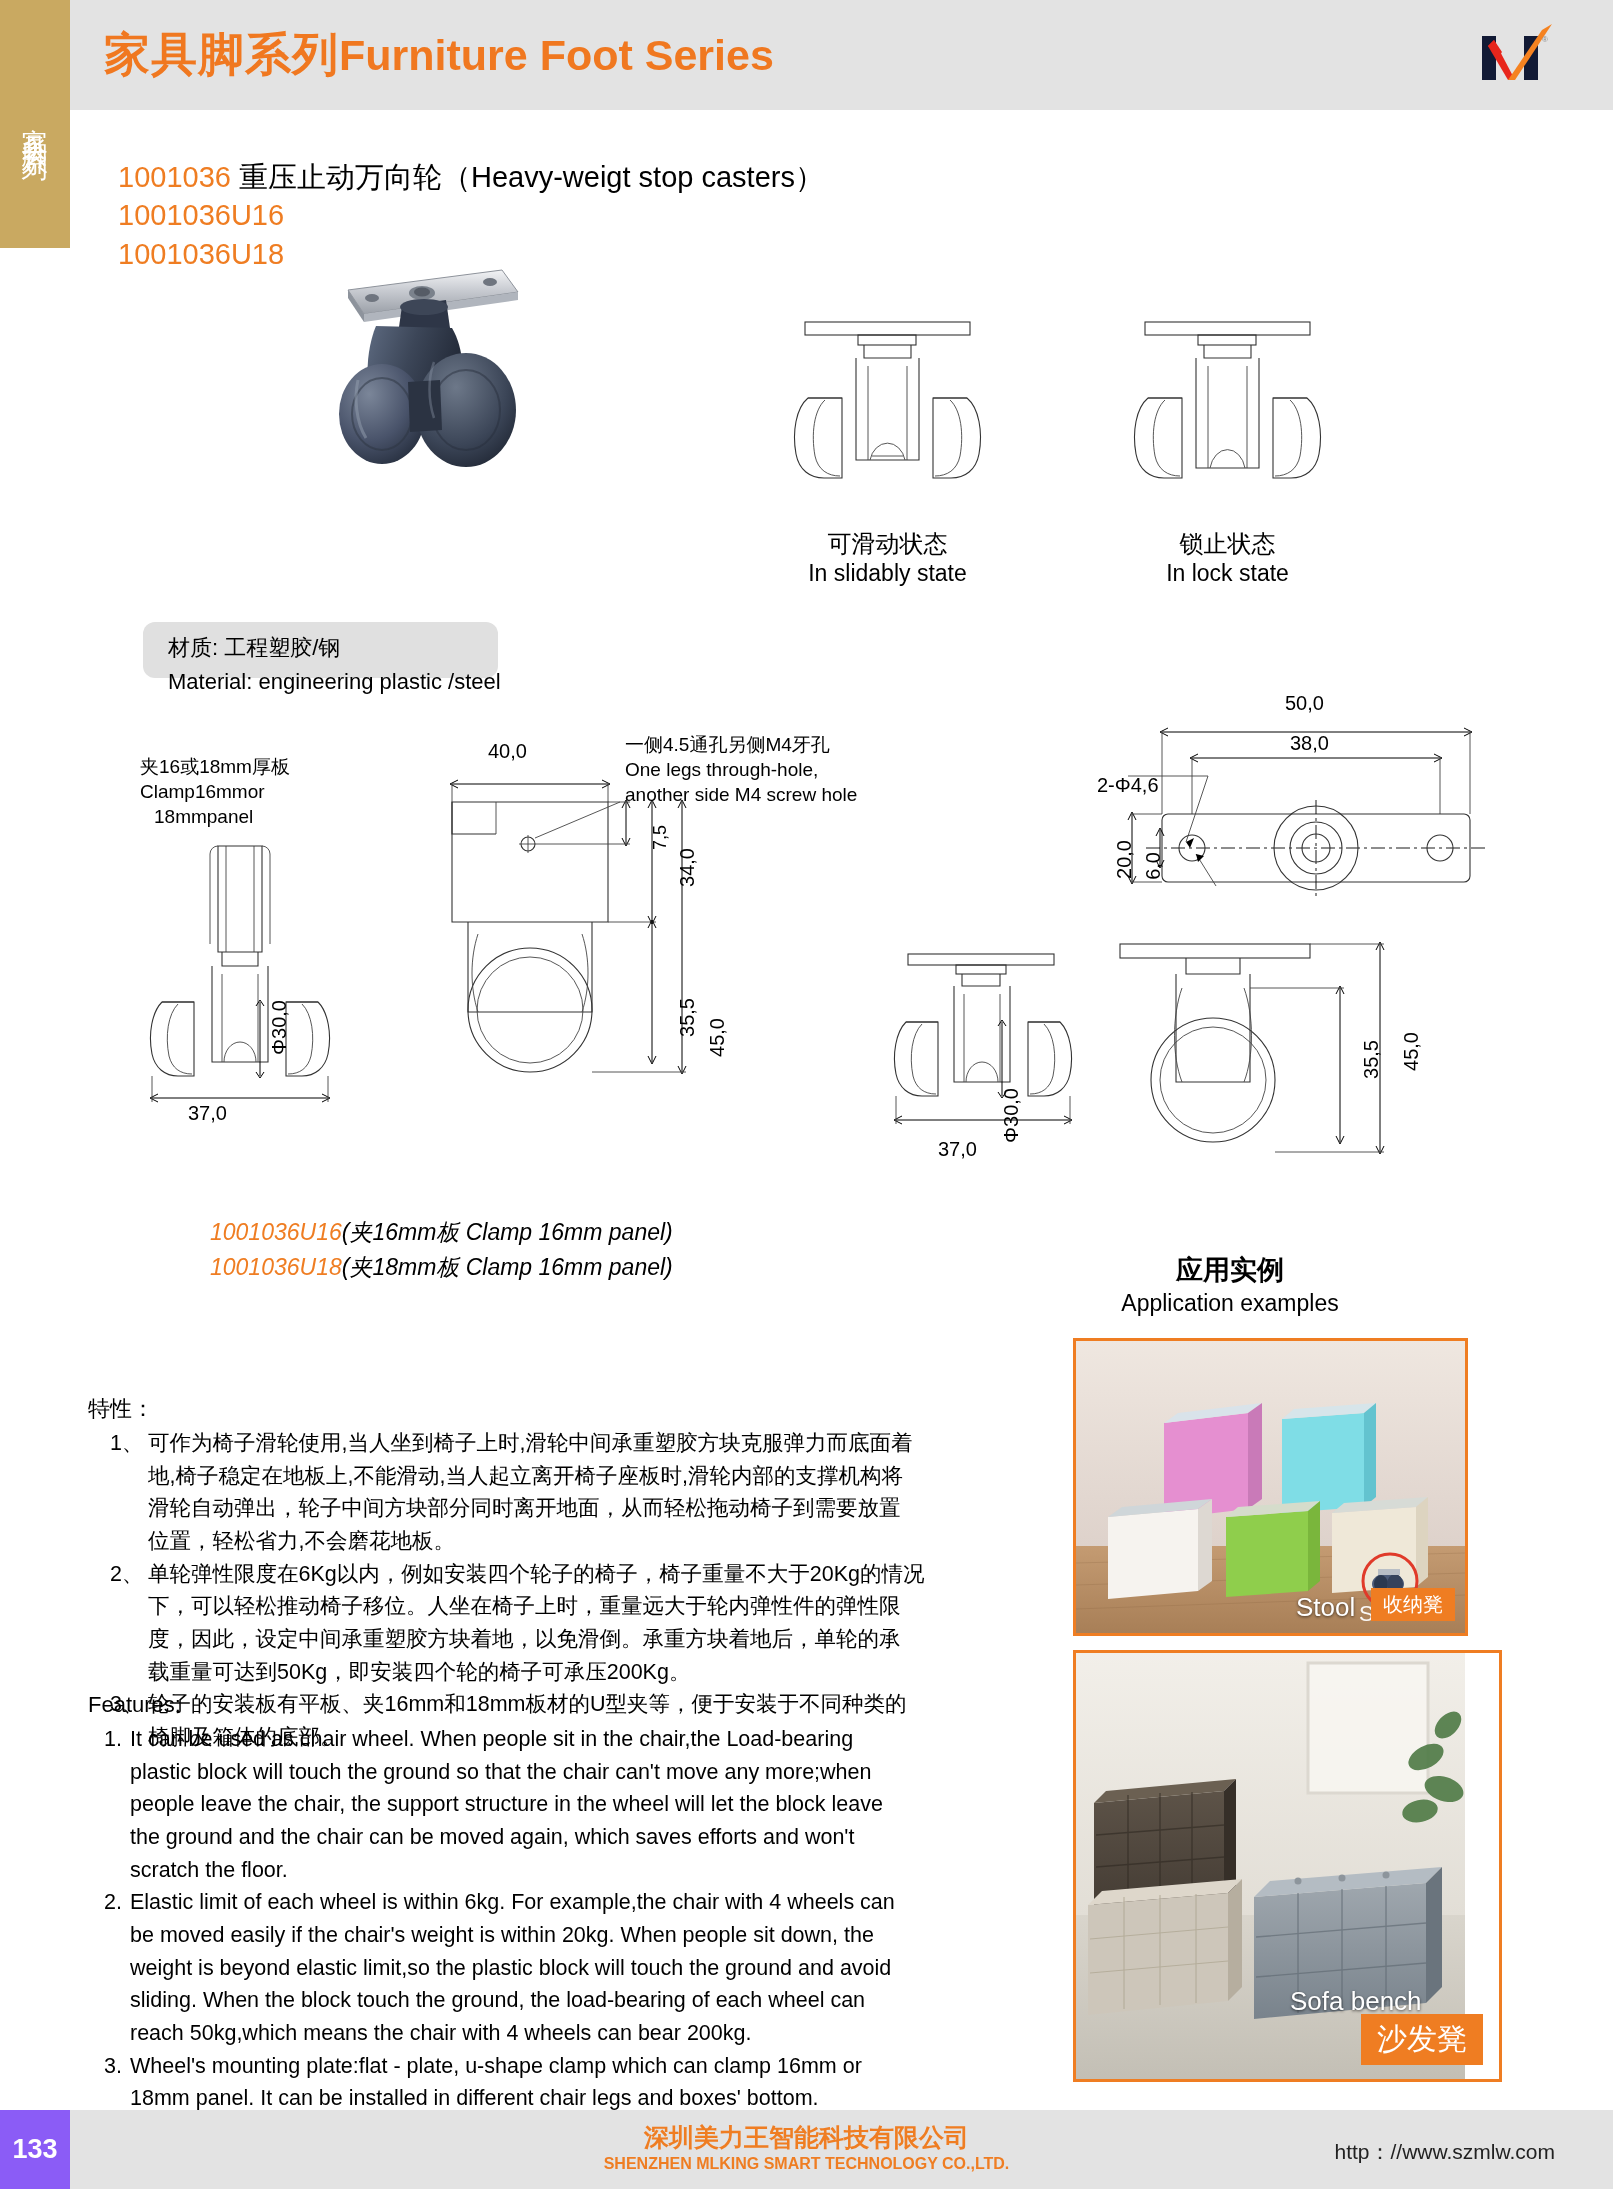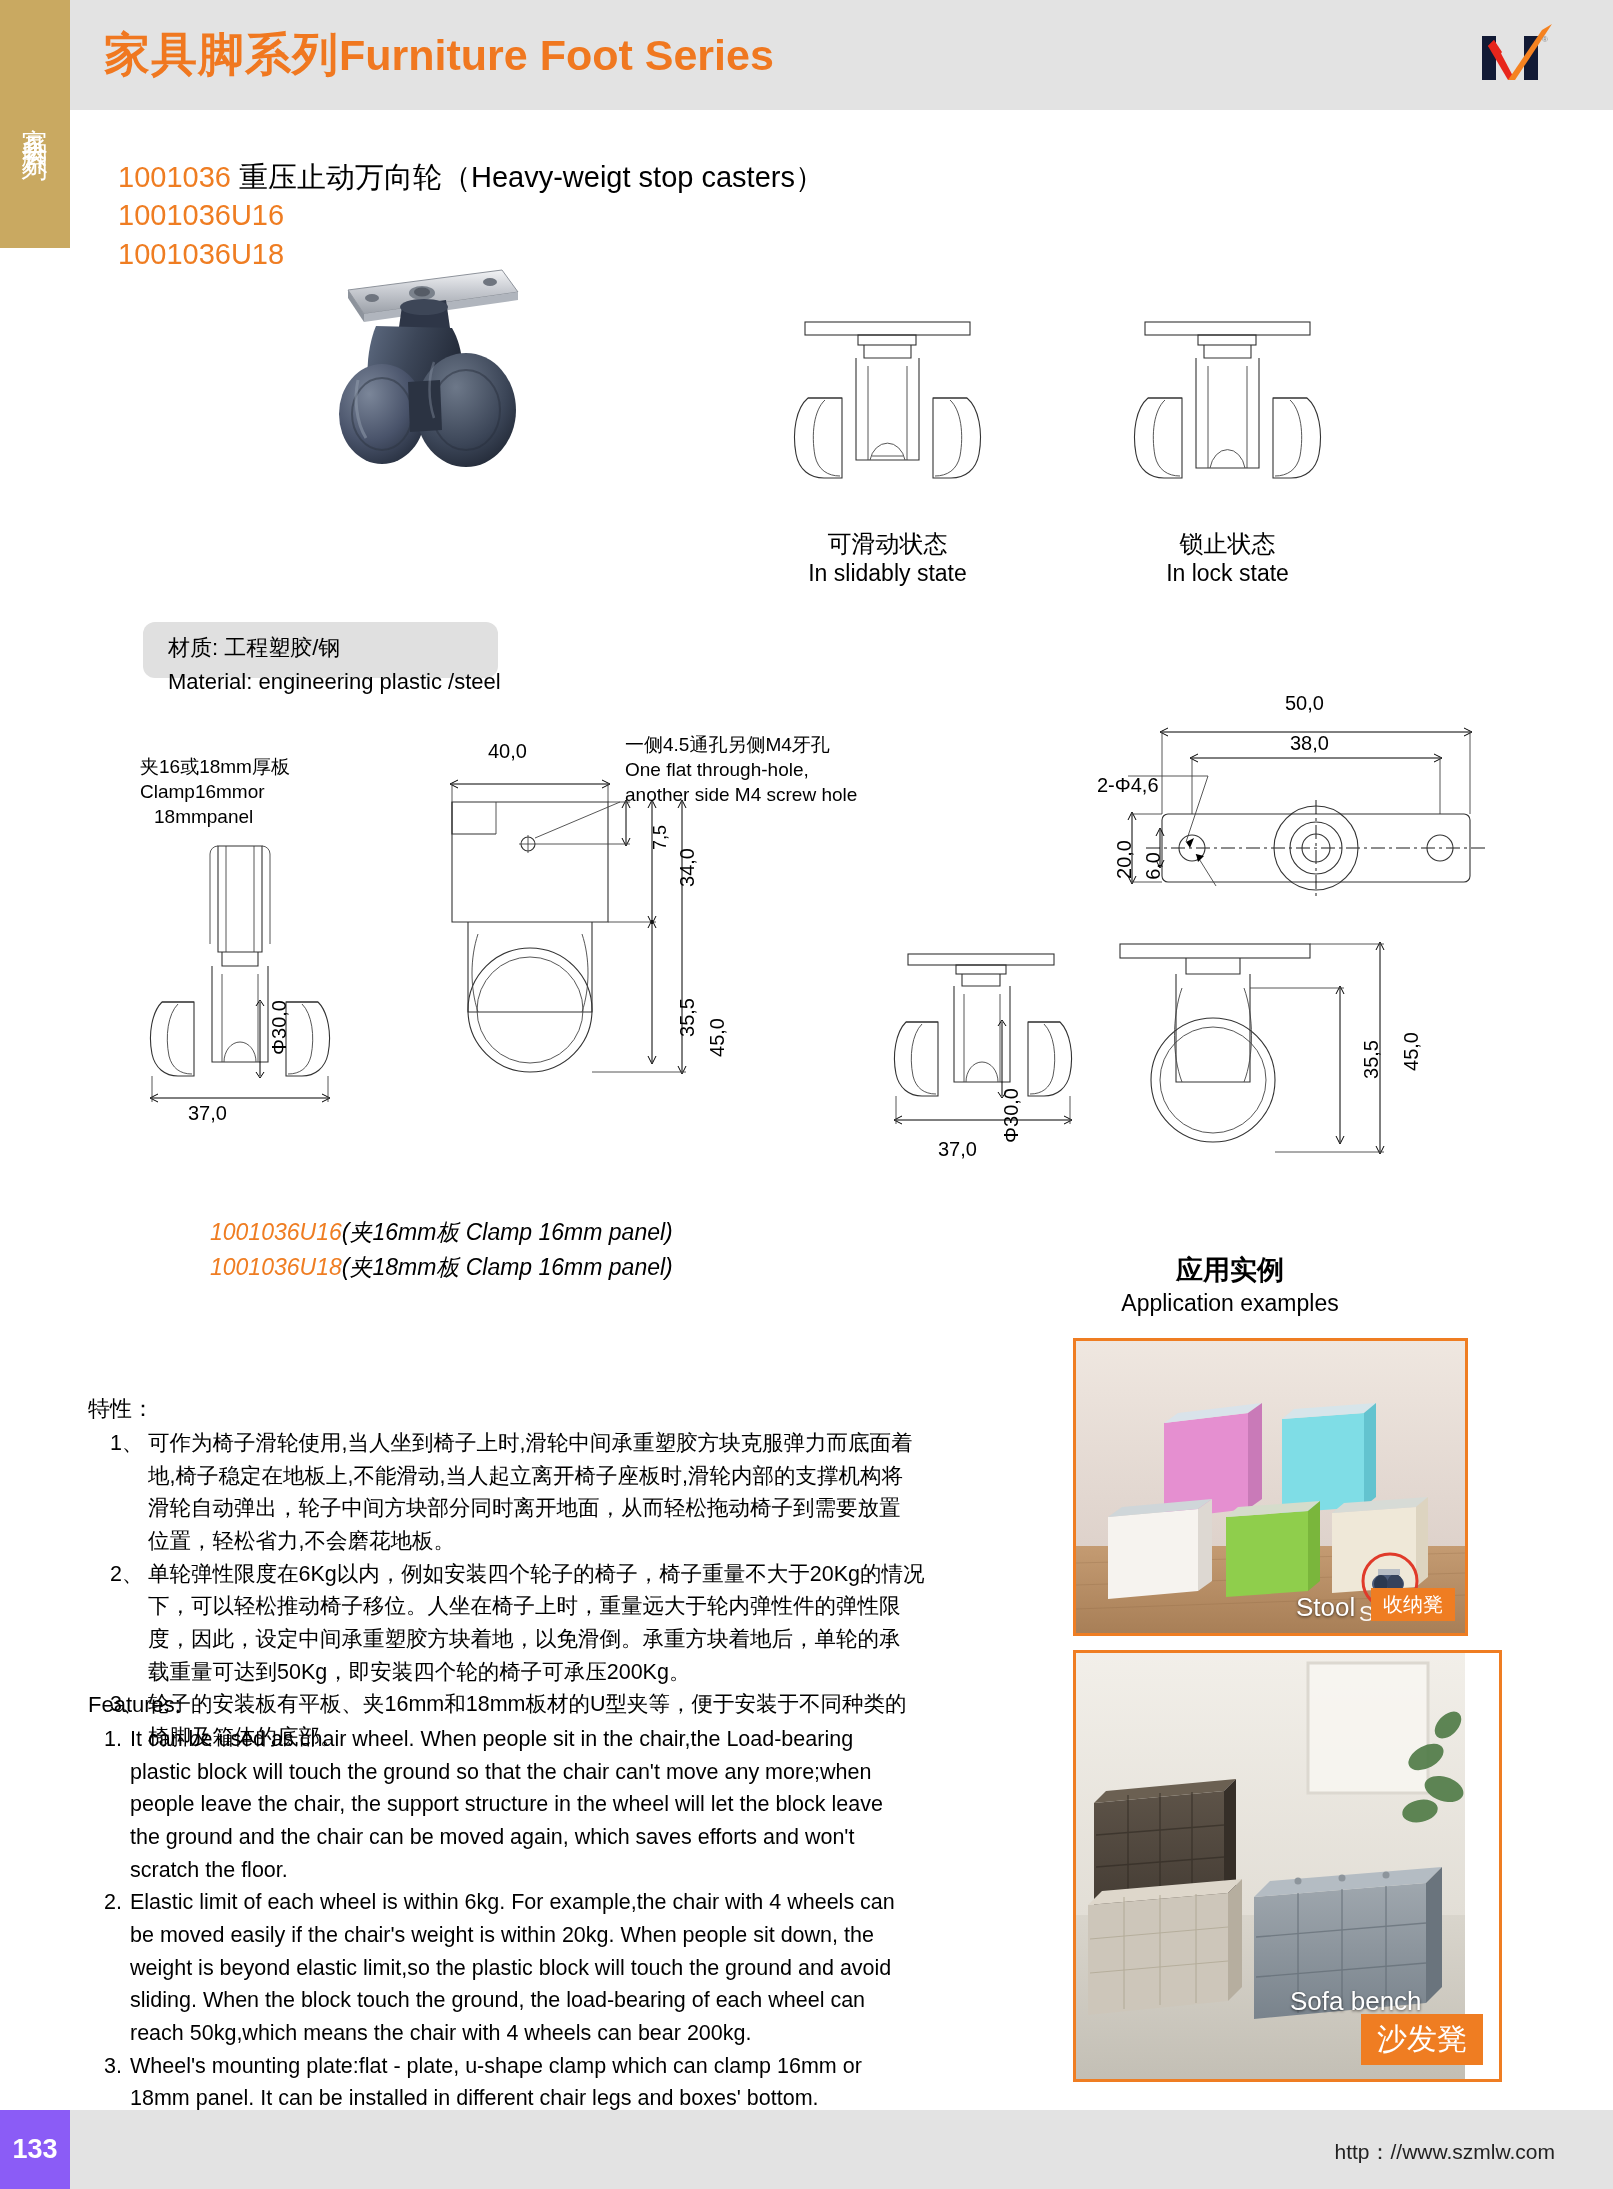--- a/index.html
+++ b/index.html
@@ -287,21 +287,21 @@
     <path d="M42 258 L218 258" class="dimline"></path>
     <path d="M48 254 L40 258 L48 262 M212 254 L220 258 L212 262" class="dimline"></path>
     <path d="M42 236 L42 262 M218 236 L218 262" class="ln-thin"></path>
   </svg>
   <div class="dim dim-v" style="left:268px; top:300px;">Φ30,0</div>
   <div class="dim" style="left:188px; top:402px;">37,0</div>
 
   <div class="dim" style="left:488px; top:40px;">40,0</div>
   <div class="anno" style="left:625px; top:32px;">
     <div>一侧4.5通孔另侧M4牙孔</div>
-    <div>One flat through-hole,</div>
+    <div>One legs through-hole,</div>
     <div>another side M4 screw hole</div>
   </div>
 
   <svg style="position:absolute;left:420px;top:62px;" width="290" height="400" viewBox="0 0 290 400">
 
     <path d="M32 22 L188 22" class="dimline"></path>
     <path d="M38 18 L30 22 L38 26 M182 18 L190 22 L182 26" class="dimline"></path>
     <path d="M32 22 L32 40 M188 22 L188 40" class="ln-thin"></path>
 
     <path d="M32 40 L188 40 L188 160 L32 160 Z" class="ln" fill="#fff"></path>
@@ -618,15 +618,19 @@
   <div class="feat-item">
     <span class="feat-num">3.</span>
     <span class="feat-body">
       <span style="display:block">Wheel's mounting plate:flat - plate, u-shape clamp which can clamp 16mm or</span>
       <span style="display:block">18mm panel. It can be installed in different chair legs and boxes' bottom.</span>
     </span>
   </div>
 </div>
 
 <div class="footer">
+  <div class="footer-company">
+    <span class="cn">深圳美力王智能科技有限公司</span>
+    <span class="en">SHENZHEN MLKING SMART TECHNOLOGY CO.,LTD.</span>
+  </div>
   <div class="footer-url">http：//www.szmlw.com</div>
 </div>
 <div class="page-num">133</div>
 
 </body></html>

